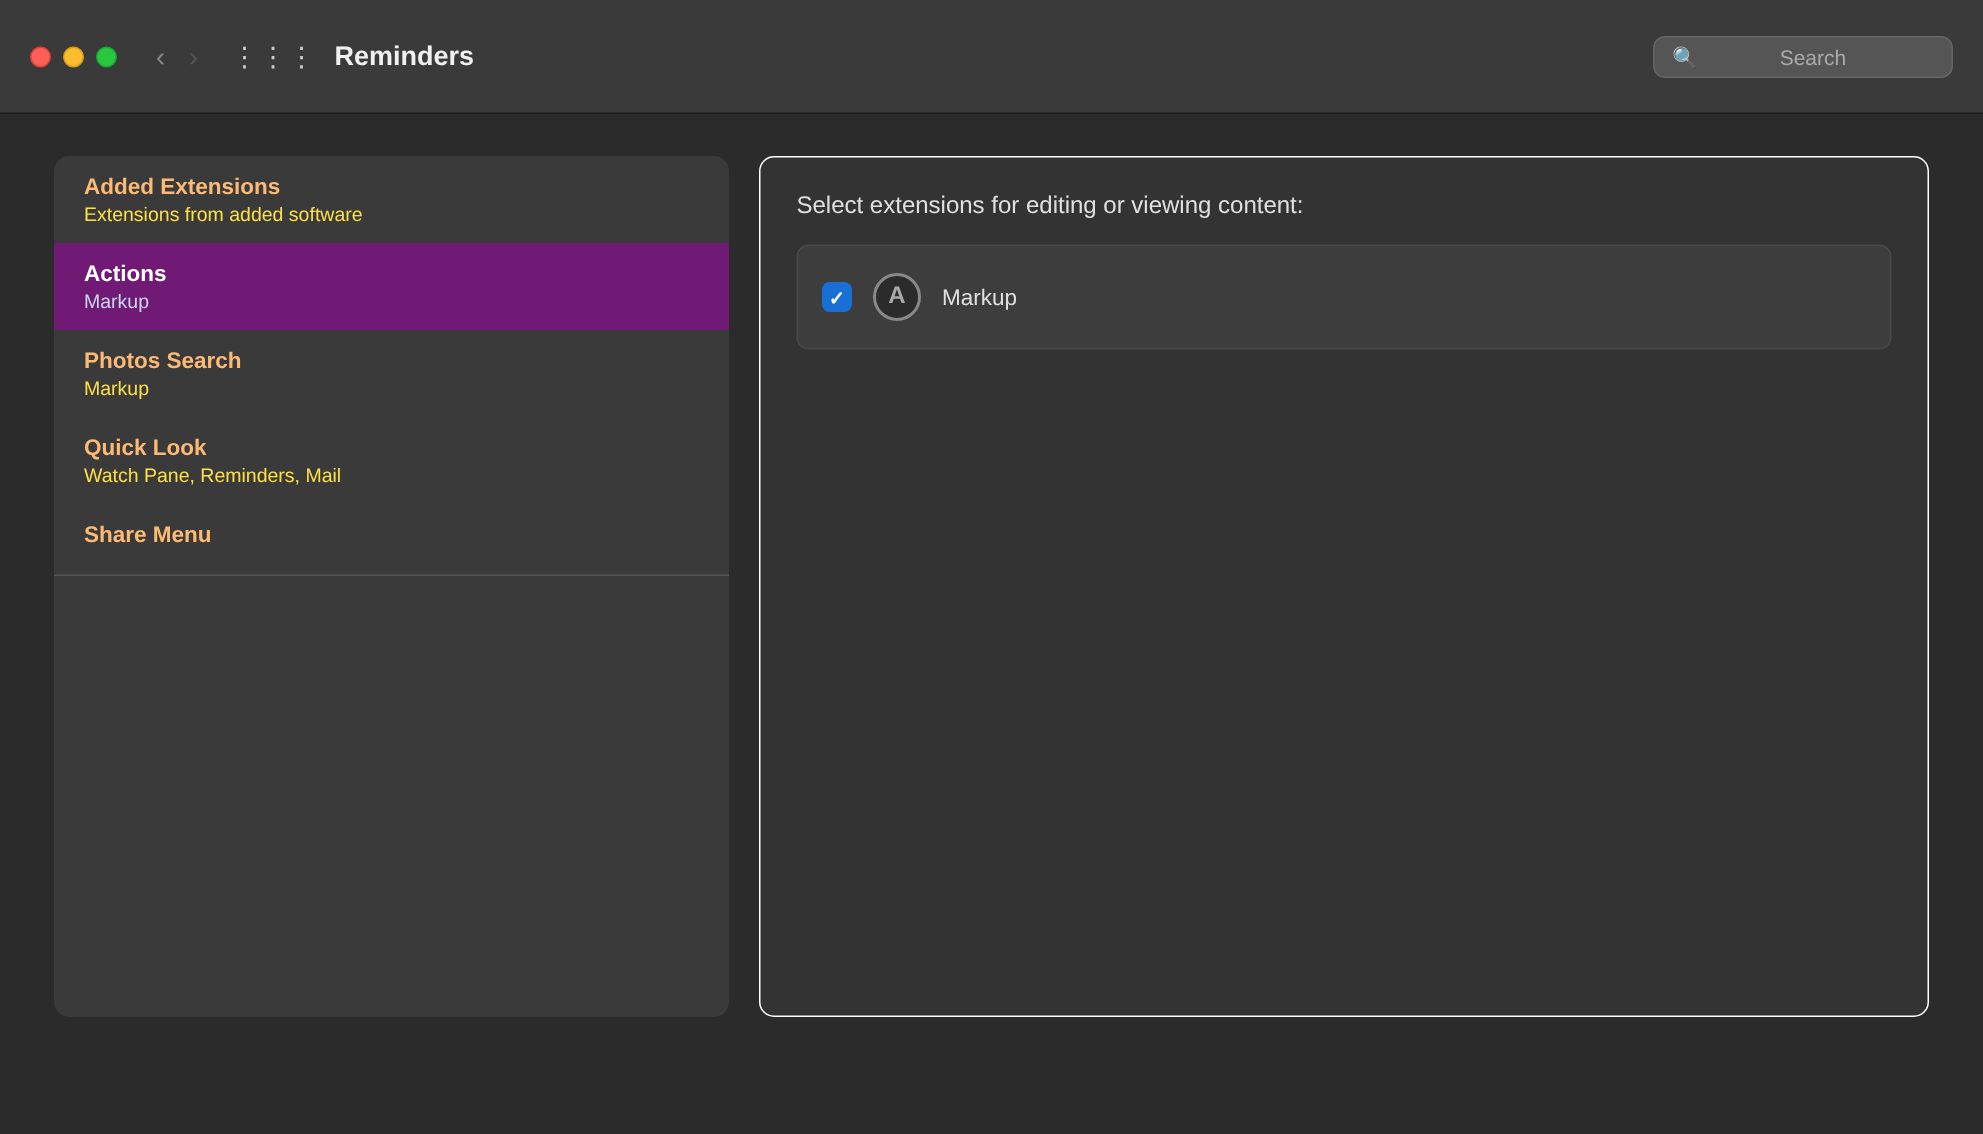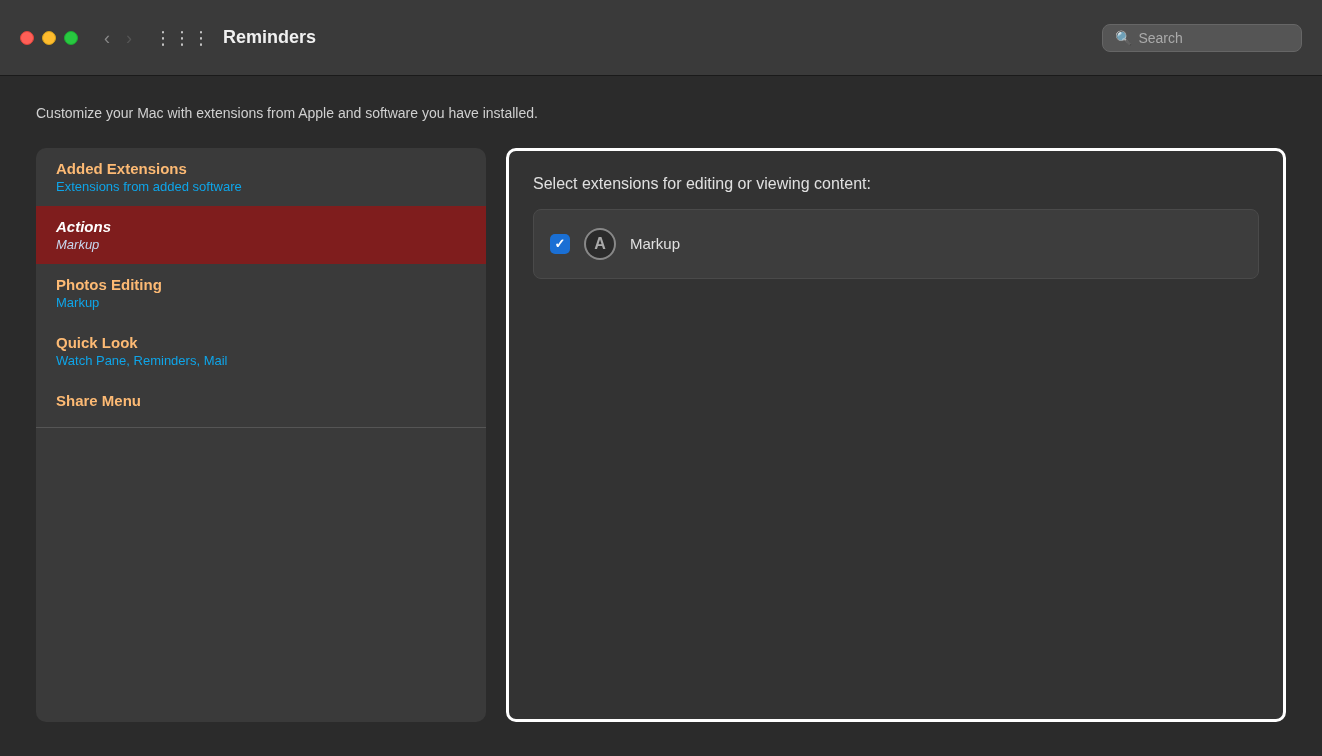--- a/index.html
+++ b/index.html
@@ -94,20 +94,21 @@
       font-size: 14px;
     }
 
     .search-bar input {
       background: none;
       border: none;
       outline: none;
       color: #ccc;
       font-size: 14px;
       width: 100%;
+      margin-left: 48px;
     }
 
     .search-bar input::placeholder { color: #aaa; }
 
     
     .content {
       padding: 28px 36px;
       height: calc(756px - 76px);
       overflow: hidden;
     }
@@ -134,57 +135,56 @@
       flex-shrink: 0;
     }
 
     .sidebar-item {
       padding: 12px 20px;
       cursor: pointer;
       border-bottom: none;
     }
 
     .sidebar-item.active {
-      background: #7f1d1d;
-      font-style: italic;
+      background: #701a75;
     }
 
     .sidebar-item .item-title {
       font-size: 15px;
       font-weight: 600;
       color: #fdba74;
       margin-bottom: 2px;
     }
 
     .sidebar-item.active .item-title {
       color: #ffffff;
     }
 
     .sidebar-item .item-subtitle {
       font-size: 13px;
-      color: #0ea5e9;
+      color: #fde047;
     }
 
     .sidebar-item.active .item-subtitle {
       color: #c8d8f0;
     }
 
     .sidebar-divider {
       height: 1px;
       background: #555;
       margin: 4px 0;
     }
 
     
     .detail-panel {
       flex: 1;
       background: #333;
       border-radius: 10px;
       padding: 24px;
-      border: 3px solid #ffffff;
+      border: 1px solid #ffffff;
     }
 
     .detail-header {
       font-size: 16px;
       color: #e0e0e0;
       margin-bottom: 16px;
       font-weight: 400;
     }
 
     .extensions-list {
@@ -259,38 +259,37 @@
 
   <span class="titlebar-title">Reminders</span>
 
   <div class="search-bar">
     <span class="search-icon-el">🔍</span>
     <input type="text" placeholder="Search" style="">
   </div>
 </div>
 
 <div class="content">
-  <p class="subtitle">Customize your Mac with extensions from Apple and software you have installed.</p>
 
   <div class="main-layout">
 
     <div class="sidebar">
 
       <div class="sidebar-item">
         <div class="item-title">Added Extensions</div>
         <div class="item-subtitle">Extensions from added software</div>
       </div>
 
       <div class="sidebar-item active">
         <div class="item-title">Actions</div>
         <div class="item-subtitle">Markup</div>
       </div>
 
       <div class="sidebar-item">
-        <div class="item-title">Photos Editing</div>
+        <div class="item-title">Photos Search</div>
         <div class="item-subtitle">Markup</div>
       </div>
 
       <div class="sidebar-item">
         <div class="item-title">Quick Look</div>
         <div class="item-subtitle">Watch Pane, Reminders, Mail</div>
       </div>
 
       <div class="sidebar-item">
         <div class="item-title">Share Menu</div>

